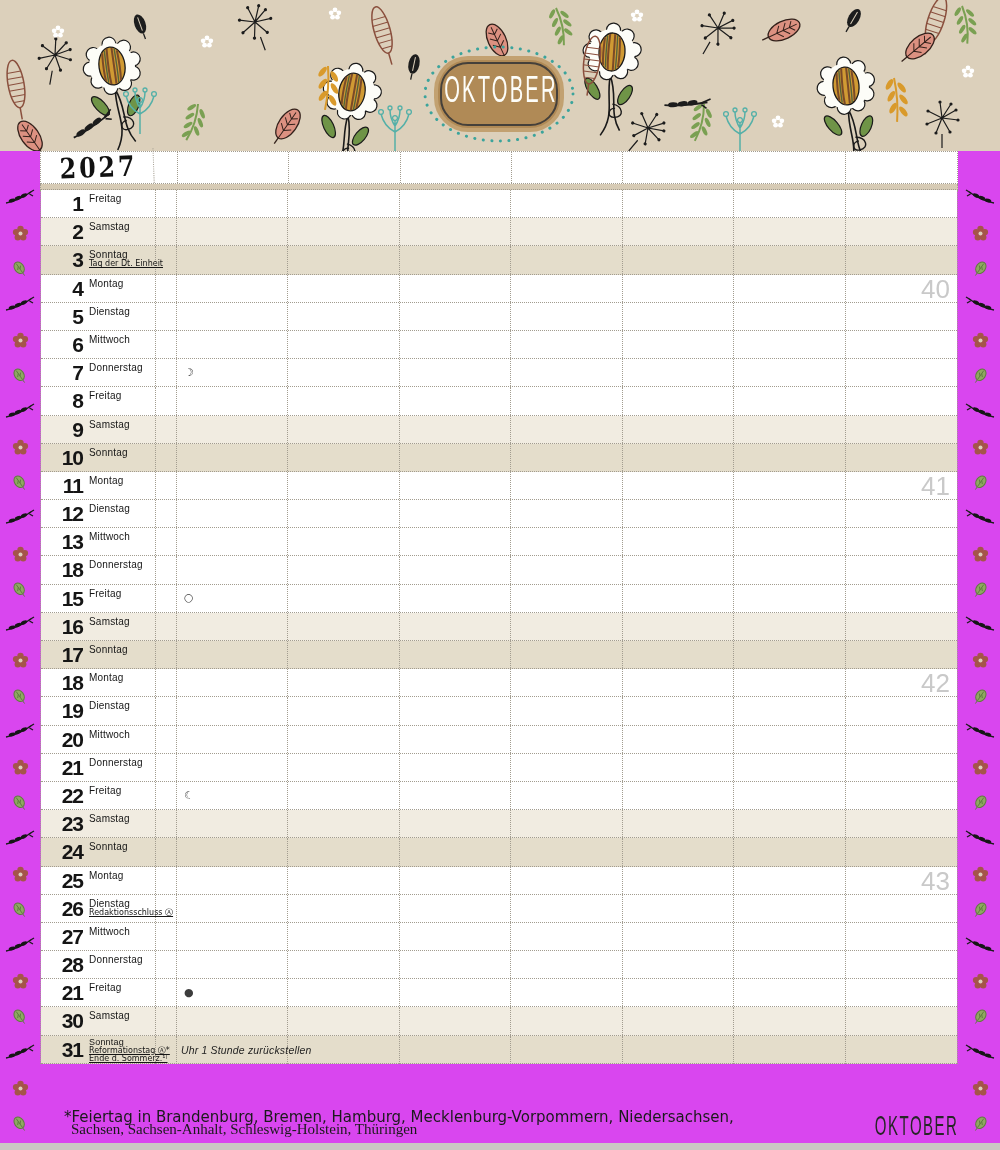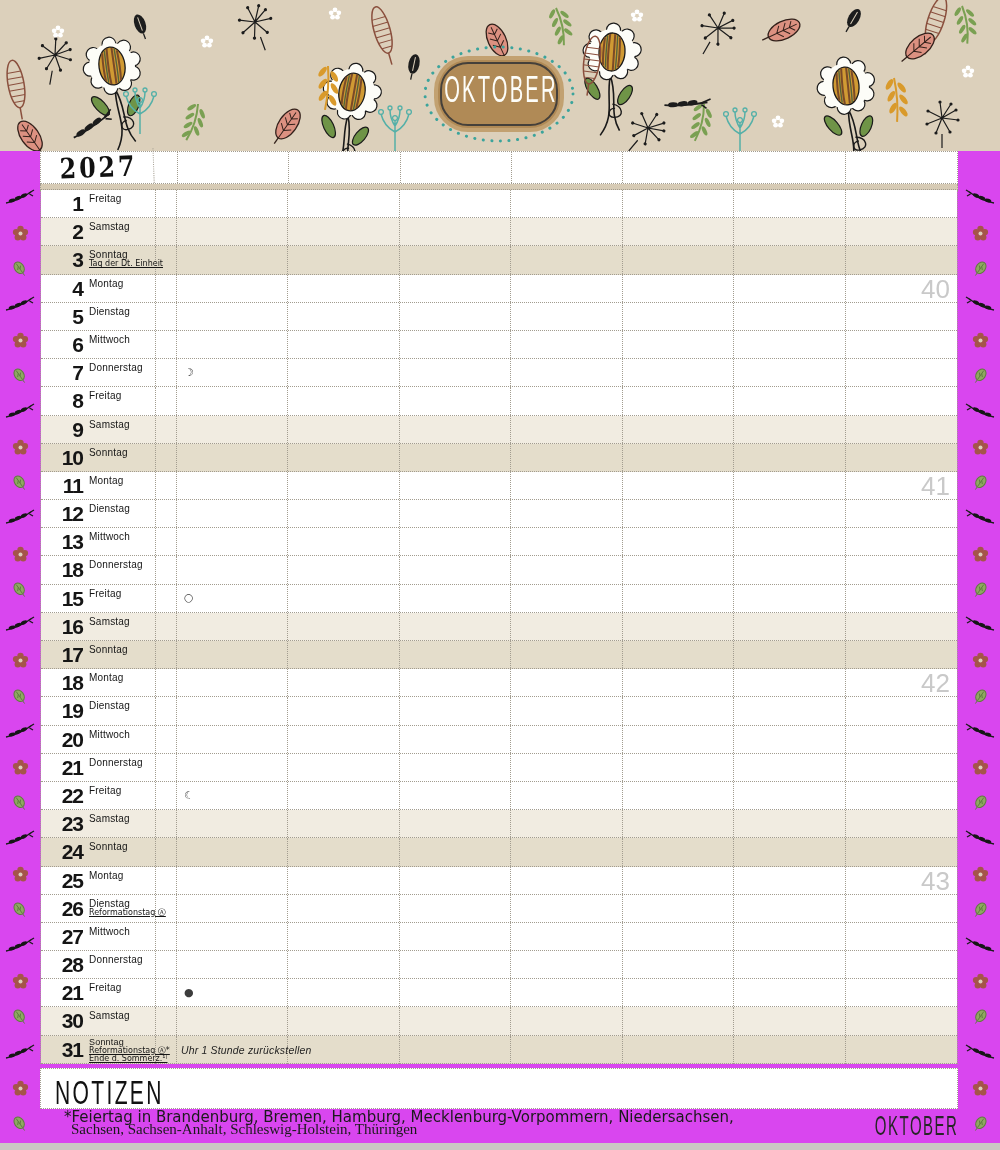--- a/index.html
+++ b/index.html
@@ -1143,21 +1143,21 @@
           <div class="cell"></div>
           <div class="cell">
             <span class="wk">43</span>
           </div>
         </div>
         <div class="row">
           <div class="cell day-cell">
             <span class="num">26</span>
             <span class="wd">
               <div>Dienstag</div>
-              <div class="extra">Reformationstag Ⓐ</div>
+              <div class="extra">Redaktionsschluss Ⓐ</div>
             </span>
           </div>
           <div class="cell"></div>
           <div class="cell"></div>
           <div class="cell"></div>
           <div class="cell"></div>
           <div class="cell"></div>
           <div class="cell"></div>
           <div class="cell"></div>
           <div class="cell"></div>
@@ -1244,23 +1244,20 @@
           <div class="cell"></div>
           <div class="cell"></div>
           <div class="cell"></div>
           <div class="cell"></div>
           <div class="cell"></div>
           <div class="cell"></div>
         </div>
       </div>
   </div>
 
-  <div class="notes-box">
-    <div class="notes-label">NOTIZEN</div>
-  </div>
 
   <div class="footnotes">
     <div>*Feiertag in Brandenburg, Bremen, Hamburg, Mecklenburg-Vorpommern, Niedersachsen,</div>
     <div class="fn2">Sachsen, Sachsen-Anhalt, Schleswig-Holstein, Thüringen</div>
   </div>
 
   <div class="bottom-month">OKTOBER</div>
   <div class="footer-strip"></div>
 </div>
 

